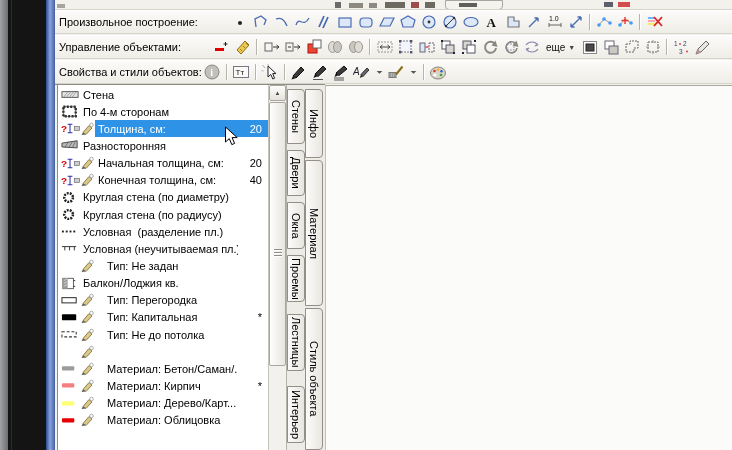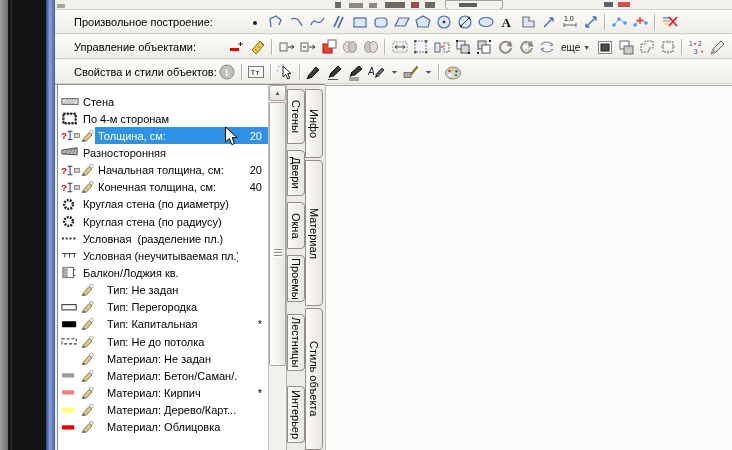--- a/index.html
+++ b/index.html
@@ -12,34 +12,34 @@
   .strip-black .inner-line{position:absolute;left:3px;top:0;width:1px;height:100%;background:#2c2c2c;}
   .strip-blue{position:absolute;left:46px;top:0;width:9px;height:450px;background:linear-gradient(90deg,#2b4a8b,#8aa3e2 45%,#44619f);}
 
   
   #app{position:absolute;left:55px;top:0;width:677px;height:450px;background:#f3f1ec;}
 
   
   #toolbars{position:absolute;left:0;top:0;width:677px;height:84px;}
   .tb-partial{position:absolute;left:0;top:0;width:677px;height:9px;border-bottom:1px solid #d6d3ca;background:#f3f1ec;overflow:hidden;}
   .frag{position:absolute;opacity:.85;}
-  .tb-row{position:absolute;left:0;width:677px;height:24px;display:flex;align-items:center;padding-left:19px;box-sizing:border-box;background:linear-gradient(#fcfbf9,#efede7);border-bottom:1px solid #d6d3ca;border-top:1px solid #fff;}
+  .tb-row{position:absolute;left:0;width:677px;height:24px;display:flex;align-items:center;padding-left:4px;box-sizing:border-box;background:linear-gradient(#fcfbf9,#efede7);border-bottom:1px solid #d6d3ca;border-top:1px solid #fff;}
   #tb1{top:10px;} #tb2{top:35px;} #tb3{top:60px;}
   .tb-label{font-size:11px;color:#000;white-space:nowrap;}
   #tb1 .tb-label{min-width:170px;} #tb2 .tb-label{min-width:152px;} #tb3 .tb-label{min-width:140px;}
   .tb-icons{display:flex;align-items:center;height:22px;overflow:hidden;flex:1;}
   .icon{width:21px;height:20px;flex:none;display:flex;align-items:center;justify-content:center;}
   .icon.narrow{width:13px;}
   .sep{width:1px;height:16px;background:#b7b4ab;margin:0 3px;flex:none;border-right:1px solid #fff;}
   .more{font-size:10px;color:#111;display:flex;align-items:center;gap:3px;padding:0 4px;flex:none;}
   .more .dd{font-size:7px;color:#444;}
 
   
   #content-border{position:absolute;left:0;top:84px;width:270px;height:1px;background:#8e8c84;}
-  #list-panel{position:absolute;left:2px;top:85px;width:211px;height:365px;background:#fff;overflow:hidden;padding-top:8px;box-sizing:border-box;border-left:1px solid #8e8c84;}
+  #list-panel{position:absolute;left:2px;top:85px;width:211px;height:365px;background:#fff;overflow:hidden;padding-top:1px;box-sizing:border-box;border-left:1px solid #8e8c84;}
   .row{height:17.15px;display:flex;align-items:center;padding-left:3px;font-size:11px;color:#000;}
   .li-ic{width:19px;flex:none;display:flex;align-items:center;justify-content:flex-start;}
   .li-pen{width:15px;flex:none;display:flex;align-items:center;}
   .hl{flex:1;display:flex;align-items:center;height:100%;min-width:0;}
   .sel .hl{background:#2e93e6;color:#fff;gap:29px;}
   .lbl{flex:1;white-space:pre;overflow:hidden;margin-left:3px;}
   .grp .lbl{margin-left:12px;}
   .val{width:24px;text-align:right;padding-right:6px;flex:none;}
 
   
@@ -579,49 +579,49 @@
           <span class="li-ic">
             <svg width="20" height="13" viewBox="0 0 20 13">
               <path d="M1 4.5 H16 M4 4.5 V8.5 M9 4.5 V8.5 M14 4.5 V8.5" stroke="#333" stroke-width="1" fill="none"></path>
             </svg>
           </span>
           <span class="hl">
             <span class="lbl">Условная (неучитываемая пл.)</span>
             <span class="val"></span>
           </span>
         </div>
+        <div class="row grp">
+          <span class="li-ic"></span>
+          <span class="li-pen">
+            <svg width="15" height="14" viewBox="0 0 15 14">
+              <path d="M3 10.5 L9 3.5 L12 6 L6 12.5 Z" fill="#d9c98e" stroke="#7a6326" stroke-width="0.8"></path>
+              <path d="M1.5 13 L3 10.5 L5.5 12.5 Z" fill="#555"></path>
+              <circle cx="11.5" cy="3" r="1.8" fill="none" stroke="#999" stroke-width="0.8"></circle>
+            </svg>
+          </span>
+          <span class="hl">
+            <span class="lbl">Тип: Не задан</span>
+            <span class="val"></span>
+          </span>
+        </div>
         <div class="row">
           <span class="li-ic">
             <svg width="20" height="13" viewBox="0 0 20 13">
               <rect x="2" y="1" width="11" height="11" fill="#fff" stroke="#333" stroke-width="0.8"></rect>
               <rect x="2" y="1" width="5" height="11" fill="#999"></rect>
               <path d="M3 3.5 L6.5 1.5 M3 6.5 L6.5 4.5 M3 9.5 L6.5 7.5" stroke="#eee" stroke-width="0.7"></path>
               <path d="M13 3.5 H15 M13 9.5 H15" stroke="#333"></path>
             </svg>
           </span>
           <span class="hl">
             <span class="lbl">Балкон/Лоджия кв.</span>
             <span class="val"></span>
           </span>
         </div>
         <div class="row grp">
-          <span class="li-ic"></span>
-          <span class="li-pen">
-            <svg width="15" height="14" viewBox="0 0 15 14">
-              <path d="M3 10.5 L9 3.5 L12 6 L6 12.5 Z" fill="#d9c98e" stroke="#7a6326" stroke-width="0.8"></path>
-              <path d="M1.5 13 L3 10.5 L5.5 12.5 Z" fill="#555"></path>
-              <circle cx="11.5" cy="3" r="1.8" fill="none" stroke="#999" stroke-width="0.8"></circle>
-            </svg>
-          </span>
-          <span class="hl">
-            <span class="lbl">Тип: Не задан</span>
-            <span class="val"></span>
-          </span>
-        </div>
-        <div class="row grp">
           <span class="li-ic">
             <svg width="20" height="13" viewBox="0 0 20 13">
               <rect x="1" y="3.5" width="15" height="5.5" fill="#fff" stroke="#333" stroke-width="1.1"></rect>
             </svg>
           </span>
           <span class="li-pen">
             <svg width="15" height="14" viewBox="0 0 15 14">
               <path d="M3 10.5 L9 3.5 L12 6 L6 12.5 Z" fill="#d9c98e" stroke="#7a6326" stroke-width="0.8"></path>
               <path d="M1.5 13 L3 10.5 L5.5 12.5 Z" fill="#555"></path>
               <circle cx="11.5" cy="3" r="1.8" fill="none" stroke="#999" stroke-width="0.8"></circle>
@@ -669,24 +669,20 @@
           </span>
         </div>
         <div class="row grp">
           <span class="li-ic"></span>
           <span class="li-pen">
             <svg width="15" height="14" viewBox="0 0 15 14">
               <path d="M3 10.5 L9 3.5 L12 6 L6 12.5 Z" fill="#d9c98e" stroke="#7a6326" stroke-width="0.8"></path>
               <path d="M1.5 13 L3 10.5 L5.5 12.5 Z" fill="#555"></path>
               <circle cx="11.5" cy="3" r="1.8" fill="none" stroke="#999" stroke-width="0.8"></circle>
             </svg>
-          </span>
-          <span class="hl">
-            <span class="lbl">Материал: Не задан</span>
-            <span class="val"></span>
           </span>
         </div>
         <div class="row grp">
           <span class="li-ic">
             <svg width="20" height="13" viewBox="0 0 20 13">
               <rect x="1" y="4" width="13" height="4.5" rx="1" fill="#9c9c9c"></rect>
             </svg>
           </span>
           <span class="li-pen">
             <svg width="15" height="14" viewBox="0 0 15 14">

